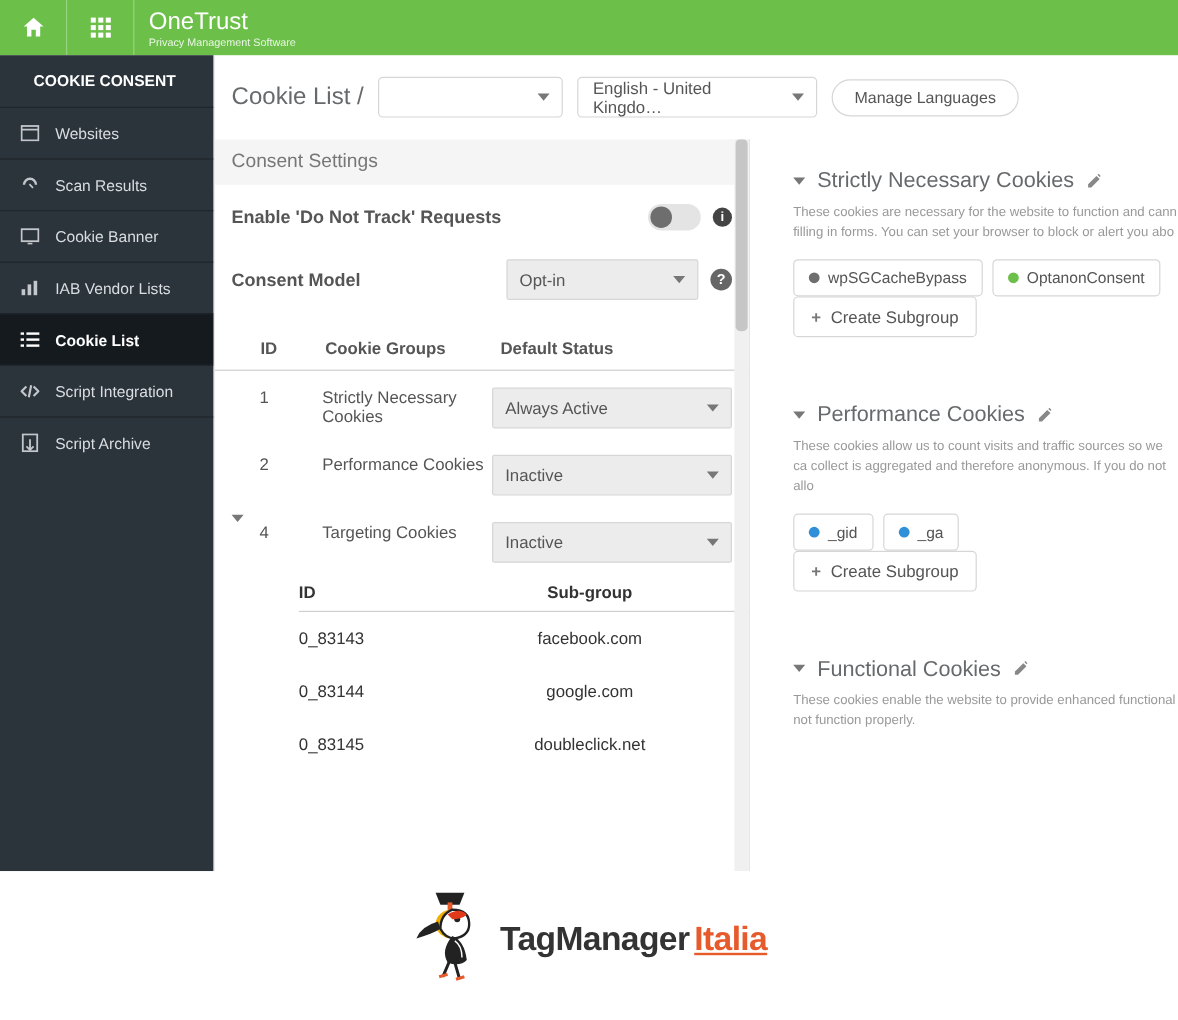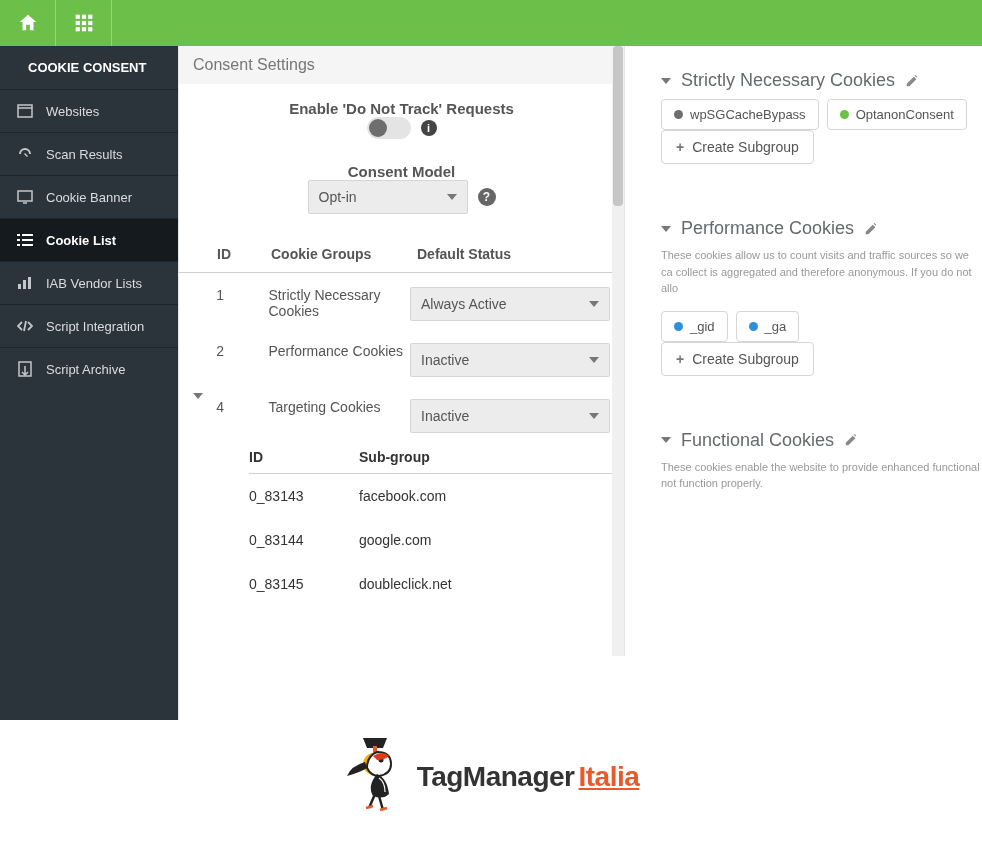--- a/index.html
+++ b/index.html
@@ -29,21 +29,21 @@
 .tool-select { position: relative; border: 1px solid #d6d6d6; border-radius: 4px; height: 34px; display: flex; align-items: center; padding: 0 28px 0 12px; color: #555; background: #fff; cursor: pointer; }
 .tool-select .caret { position: absolute; right: 10px; }
 .btn-outline { border: 1px solid #d6d6d6; border-radius: 16px; padding: 7px 18px; background: #fff; color: #555; cursor: pointer; }
 
 .content { display: flex; height: 610px; }
 .left-pane { width: 446px; position: relative; border-right: 1px solid #e5e5e5; overflow: hidden; }
 .left-scroll { position: absolute; right: 0; top: 0; bottom: 0; width: 12px; background: #f0f0f0; }
 .left-thumb { position: absolute; right: 1px; top: 0; width: 10px; height: 160px; background: #c6c6c6; border-radius: 4px; }
 
 .section-head { background: #f5f5f5; padding: 10px 14px; color: #777; font-size: 16px; }
-.setting-row { display: flex; align-items: center; justify-content: space-between; padding: 16px 14px 8px; flex-direction: column; }
+.setting-row { display: flex; align-items: center; justify-content: space-between; padding: 16px 14px 8px; }
 .setting-row .label { color: #555; font-size: 15px; font-weight: 600; }
 .setting-row .ctrl { display: flex; align-items: center; gap: 10px; }
 
 .toggle { width: 44px; height: 22px; border-radius: 11px; background: #e4e4e4; position: relative; cursor: pointer; }
 .toggle .knob { position: absolute; width: 18px; height: 18px; border-radius: 50%; background: #6e6e6e; top: 2px; left: 2px; }
 .info-icon { width: 16px; height: 16px; border-radius: 50%; background: #444; color: #fff; font-size: 11px; font-weight: 700; display: flex; align-items: center; justify-content: center; cursor: pointer; }
 .help-icon { width: 18px; height: 18px; border-radius: 50%; background: #666; color: #fff; font-size: 12px; font-weight: 700; display: flex; align-items: center; justify-content: center; cursor: pointer; }
 
 .dropdown { width: 160px; height: 34px; background: #ececec; border: 1px solid #d6d6d6; border-radius: 2px; display: flex; align-items: center; justify-content: space-between; padding: 0 10px; color: #555; cursor: pointer; }
 .dropdown.wide { width: 200px; }
@@ -54,21 +54,21 @@
 .table .c-expand { width: 24px; }
 .table .c-id { width: 54px; }
 .table .c-name { width: 146px; }
 .table .c-status { flex: 1; }
 .table .tr { display: flex; align-items: flex-start; padding: 14px 14px 8px; font-size: 14px; color: #555; }
 .table .tr .c-name { padding-right: 6px; }
 .table .sub { padding-left: 70px; }
 .table .sub .sh { display: flex; border-bottom: 1px solid #cfcfcf; padding: 8px 0; font-weight: 600; }
 .table .sub .sr { display: flex; padding: 14px 0; }
 .table .sub .sc-id { width: 110px; }
-.table .sub .sc-name { flex: 1; }
+.table .sub .sc-name { flex: 1; text-align: center; }
 
 
 .right-pane { flex: 1; padding: 24px 0 0 36px; overflow: hidden; }
 .cat { margin-bottom: 28px; }
 .cat-head { display: flex; align-items: center; gap: 10px; margin-bottom: 8px; }
 .cat-title { font-size: 18px; color: #676a6c; }
 .edit-ic { color: #888; cursor: pointer; }
 .cat-desc { font-size: 11px; color: #999; line-height: 1.5; margin-bottom: 14px; }
 .chips { display: flex; gap: 8px; }
 .chip { border: 1px solid #d6d6d6; border-radius: 4px; padding: 7px 12px; display: flex; align-items: center; gap: 7px; font-size: 13px; color: #555; background: #fff; }
@@ -103,20 +103,24 @@
           <rect x="9.5" y="2" width="5" height="5"></rect>
           <rect x="17" y="2" width="5" height="5"></rect>
           <rect x="2" y="9.5" width="5" height="5"></rect>
           <rect x="9.5" y="9.5" width="5" height="5"></rect>
           <rect x="17" y="9.5" width="5" height="5"></rect>
           <rect x="2" y="17" width="5" height="5"></rect>
           <rect x="9.5" y="17" width="5" height="5"></rect>
           <rect x="17" y="17" width="5" height="5"></rect>
         </svg>
     </div>
+    <div class="brand">
+      <div class="bt">OneTrust</div>
+      <div class="bs">Privacy Management Software</div>
+    </div>
   </div>
 
   <div class="row">
     <div class="sidebar">
       <div class="head">COOKIE CONSENT</div>
       <div class="item">
         <span class="ic">
             <svg width="16" height="14" viewBox="0 0 16 14" fill="none" stroke="#c3c7cb" stroke-width="1.5">
               <rect x="1" y="1" width="14" height="12"></rect>
               <line x1="1" y1="4" x2="15" y2="4"></line>
@@ -133,64 +137,76 @@
         <span>Scan Results</span>
       </div>
       <div class="item">
         <span class="ic">
             <svg width="16" height="14" viewBox="0 0 16 14" fill="none" stroke="#c3c7cb" stroke-width="1.5">
               <rect x="1" y="1" width="14" height="10"></rect>
               <line x1="6" y1="13" x2="10" y2="13"></line>
             </svg>
           </span>
         <span>Cookie Banner</span>
+      </div>
+      <div class="item">
+        <span class="ic">
+            <svg width="16" height="14" viewBox="0 0 16 14" fill="#c3c7cb">
+              <rect x="1" y="8" width="3" height="5"></rect>
+              <rect x="6" y="4" width="3" height="9"></rect>
+              <rect x="11" y="1" width="3" height="12"></rect>
+            </svg>
+          </span>
+        <span>IAB Vendor Lists</span>
       </div>
       <div class="item active">
         <span class="ic">
             <svg width="16" height="14" viewBox="0 0 16 14" fill="#fff">
               <rect x="0" y="1" width="3" height="2"></rect>
               <rect x="5" y="1" width="11" height="2"></rect>
               <rect x="0" y="6" width="3" height="2"></rect>
               <rect x="5" y="6" width="11" height="2"></rect>
               <rect x="0" y="11" width="3" height="2"></rect>
               <rect x="5" y="11" width="11" height="2"></rect>
             </svg>
           </span>
         <span>Cookie List</span>
       </div>
       <div class="item">
         <span class="ic">
-            <svg width="16" height="14" viewBox="0 0 16 14" fill="#c3c7cb">
-              <rect x="1" y="8" width="3" height="5"></rect>
-              <rect x="6" y="4" width="3" height="9"></rect>
-              <rect x="11" y="1" width="3" height="12"></rect>
-            </svg>
-          </span>
-        <span>IAB Vendor Lists</span>
-      </div>
-      <div class="item">
-        <span class="ic">
             <svg width="16" height="14" viewBox="0 0 16 14" fill="none" stroke="#c3c7cb" stroke-width="1.8">
               <path d="M5 3L1 7l4 4M11 3l4 4-4 4M9 2l-2 10"></path>
             </svg>
           </span>
         <span>Script Integration</span>
       </div>
       <div class="item">
         <span class="ic">
             <svg width="16" height="16" viewBox="0 0 16 16" fill="none" stroke="#c3c7cb" stroke-width="1.5">
               <rect x="2" y="1" width="12" height="14"></rect>
               <path d="M5 11l3 3 3-3M8 5v8"></path>
             </svg>
           </span>
         <span>Script Archive</span>
       </div>
     </div>
 
     <div class="main">
+      <div class="toolbar">
+        <span class="crumb">Cookie List /</span>
+        <div class="tool-select" style="width:154px">
+          <span></span>
+          <span class="caret"></span>
+        </div>
+        <div class="tool-select" style="width:200px">
+          <span>English - United Kingdo…</span>
+          <span class="caret"></span>
+        </div>
+        <button class="btn-outline">Manage Languages</button>
+      </div>
 
       <div class="content">
         <div class="left-pane">
           <div class="section-head">Consent Settings</div>
 
           <div class="setting-row">
             <span class="label">Enable 'Do Not Track' Requests</span>
             <span class="ctrl">
               <span class="toggle">
                   <span class="knob"></span>
@@ -285,20 +301,21 @@
           <div class="cat">
             <div class="cat-head">
               <span class="caret"></span>
               <span class="cat-title">Strictly Necessary Cookies</span>
               <span class="edit-ic">
                   <svg width="14" height="14" viewBox="0 0 16 16" fill="#888">
                     <path d="M2 11l8-8 3 3-8 8H2v-3zm10-10l2 2-1 1-2-2 1-1z"></path>
                   </svg>
                 </span>
             </div>
+            <div class="cat-desc">These cookies are necessary for the website to function and cann filling in forms. You can set your browser to block or alert you abo</div>
             <div class="chips">
               <span class="chip">
                   <span class="dot gray"></span>
                   <span>wpSGCacheBypass</span>
                 </span>
               <span class="chip">
                   <span class="dot green"></span>
                   <span>OptanonConsent</span>
                 </span>
             </div>

